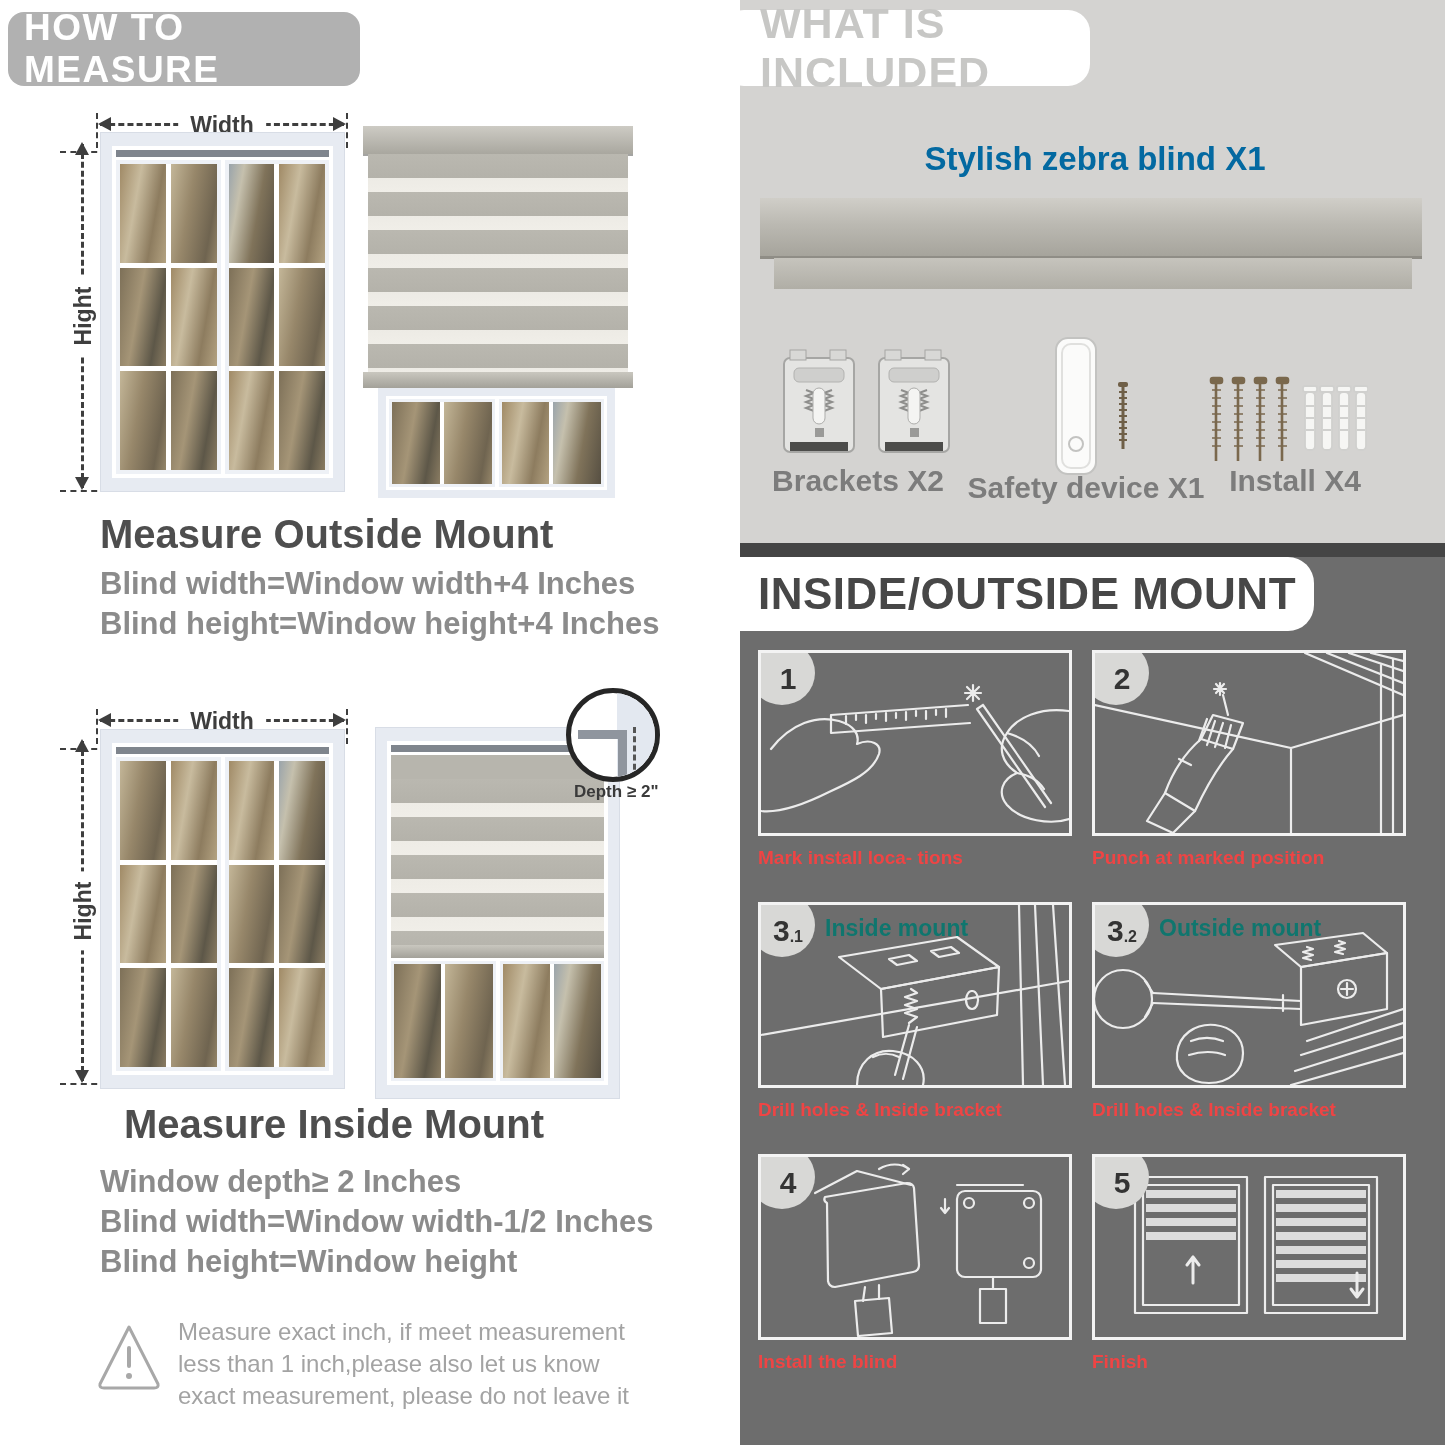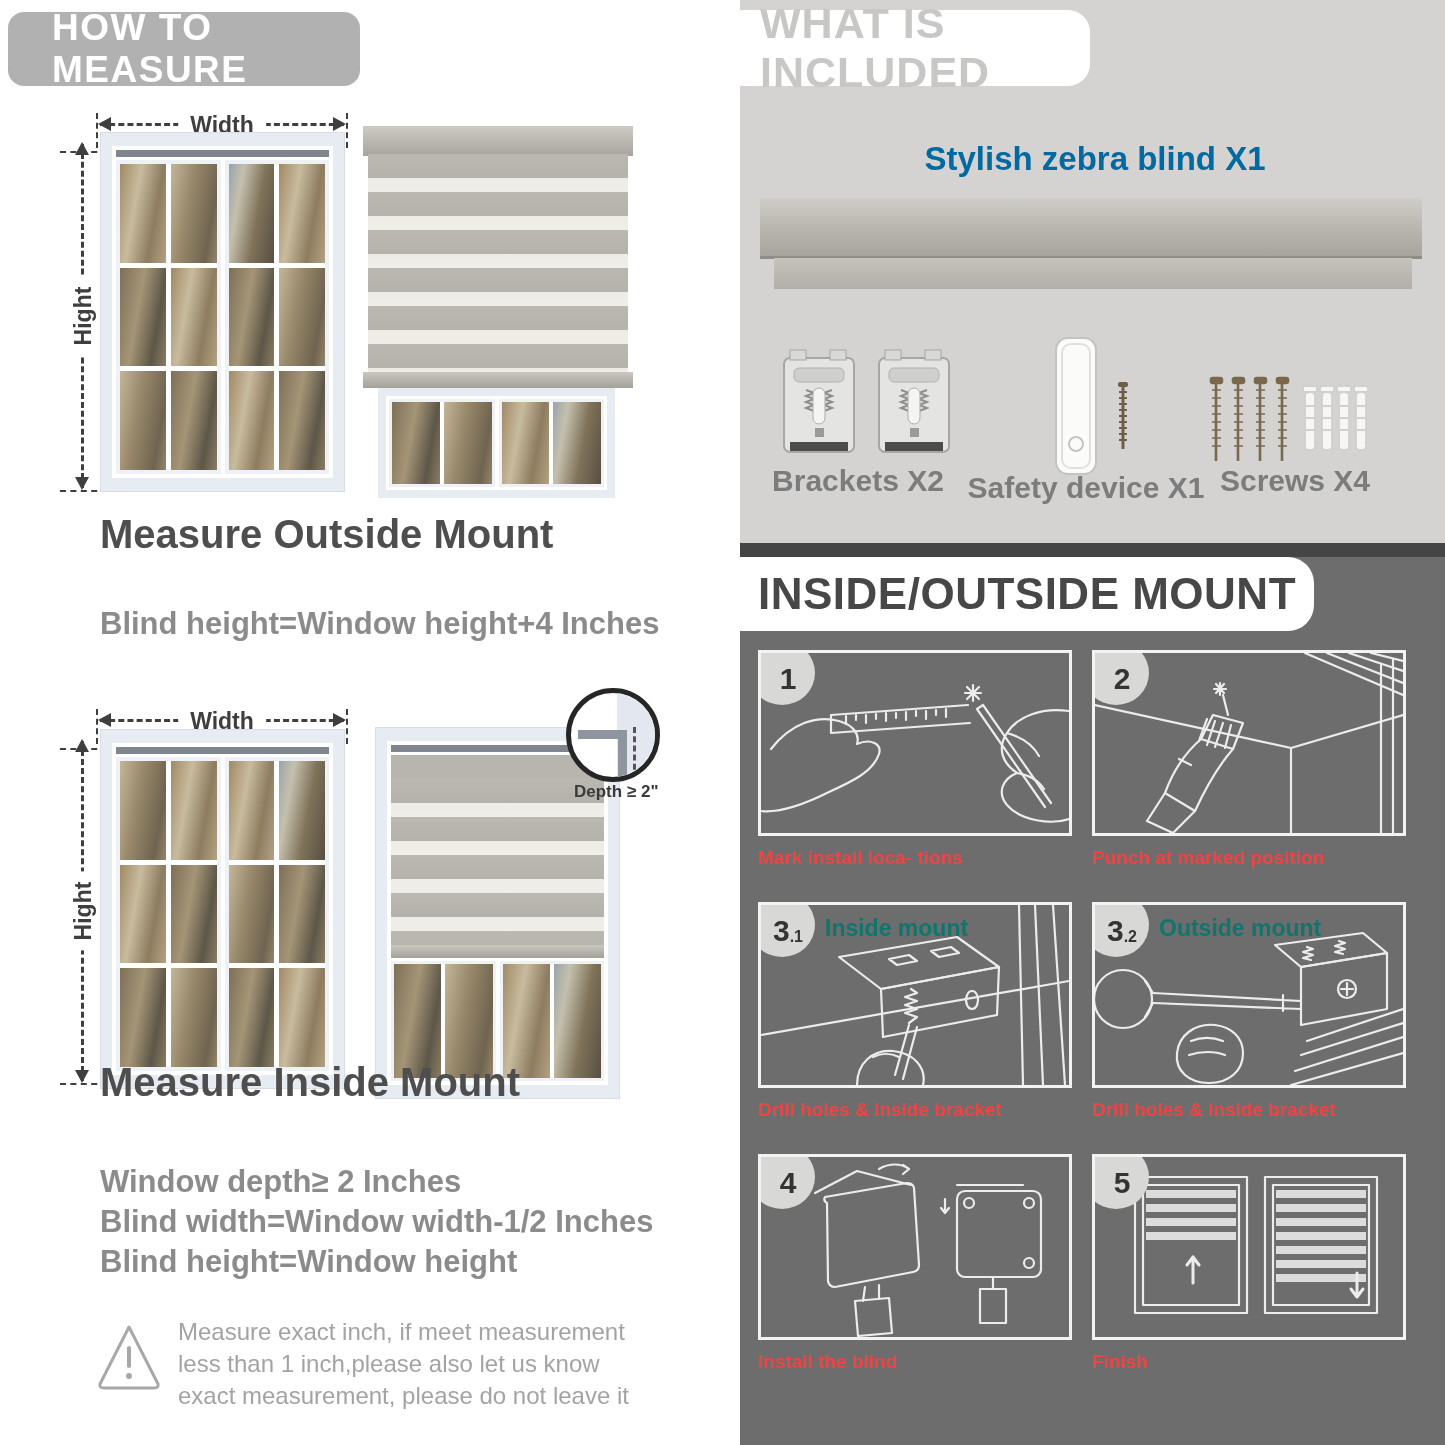--- a/index.html
+++ b/index.html
@@ -1,21 +1,21 @@
 <!DOCTYPE html>
 <html><head>
 <meta charset="utf-8">
 <style>
   html,body{margin:0;padding:0;background:#fff;}
   #page{position:relative;width:1445px;height:1445px;background:#fff;overflow:hidden;
         font-family:"Liberation Sans",sans-serif;}
 
   
   .hdr-left{position:absolute;left:8px;top:12px;width:352px;height:74px;background:#b1b1b1;
-    border-radius:16px;display:flex;align-items:center;padding-left:44px;box-sizing:border-box;
+    border-radius:16px;display:flex;align-items:center;padding-left:16px;box-sizing:border-box;
     color:#fff;font-size:37px;font-weight:bold;letter-spacing:1.5px;}
 
   
   .harrow{position:absolute;height:42px;}
   .harrow .line{position:absolute;left:4px;right:4px;top:19px;border-top:3px dashed #3e3e3e;}
   .harrow .cap{position:absolute;top:-2px;bottom:-2px;border-left:2px dashed #3e3e3e;}
   .harrow .cap.l{left:0;} .harrow .cap.r{right:0;}
   .harrow .tri{position:absolute;top:13px;width:0;height:0;border-top:7px solid transparent;border-bottom:7px solid transparent;}
   .harrow .tri.l{left:2px;border-right:13px solid #3e3e3e;}
   .harrow .tri.r{right:2px;border-left:13px solid #3e3e3e;}
@@ -183,20 +183,21 @@
         </div>
         <div class="usash">
           <div class="pane pa"></div>
             <div class="pane pc"></div>
         </div>
       </div>
     </div>
   </div>
 
   <div class="h1" style="top:512px;">Measure Outside Mount</div>
+  <div class="gline" style="top:566px;">Blind width=Window width+4 Inches</div>
   <div class="gline" style="top:606px;">Blind height=Window height+4 Inches</div>
 
   <div class="harrow" style="left:96px;top:700px;width:252px;">
     <div class="cap l"></div>
     <div class="cap r"></div>
     <div class="line"></div>
     <div class="tri l"></div>
     <div class="tri r"></div>
     <div class="lbl">Width</div>
   </div>
@@ -254,21 +255,21 @@
   </div>
 
   <div class="mag">
     <div class="corner-bg"></div>
     <div class="lh"></div>
     <div class="lv"></div>
     <div class="dash"></div>
   </div>
   <div class="depth">Depth ≥ 2"</div>
 
-  <div class="h1" style="top:1060px;">Measure Inside Mount</div>
+  <div class="h1" style="top:1102px;margin-left:24px;">Measure Inside Mount</div>
   <div class="gline" style="top:1164px;text-align:right;">Window depth≥ 2 Inches</div>
   <div class="gline" style="top:1204px;">Blind width=Window width-1/2 Inches</div>
   <div class="gline" style="top:1244px;">Blind height=Window height</div>
 
   <svg class="warn-ico" width="66" height="72" viewBox="0 0 66 72">
     <path d="M33,5 L62,62 Q63,66 58,66 L8,66 Q3,66 4,62 Z" fill="none" stroke="#a8a8a8" stroke-width="3" stroke-linejoin="round"></path>
     <path d="M33,26 L33,44" stroke="#a8a8a8" stroke-width="4" stroke-linecap="round" fill="none"></path>
     <circle cx="33" cy="54" r="3" fill="#a8a8a8" stroke="none"></circle>
   </svg>
   <div class="warn-text">Measure exact inch, if meet measurement less than 1 inch,please also let us know exact measurement, please do not leave it</div>
@@ -338,21 +339,21 @@
       <rect x="97" y="16" width="10" height="58" rx="4"></rect>
       <rect x="114" y="16" width="10" height="58" rx="4"></rect>
       <rect x="131" y="16" width="10" height="58" rx="4"></rect>
       <rect x="148" y="16" width="10" height="58" rx="4"></rect>
       <path d="M98,30 h8 M98,42 h8 M98,54 h8 M115,30 h8 M115,42 h8 M115,54 h8 M132,30 h8 M132,42 h8 M132,54 h8 M149,30 h8 M149,42 h8 M149,54 h8" fill="none"></path>
     </g>
   </svg>
 
   <div class="item-lbl il1">Brackets X2</div>
   <div class="item-lbl il2">Safety device X1</div>
-  <div class="item-lbl il3">Screws X4</div>
+  <div class="item-lbl il3">Install X4</div>
 
   <div class="hdr-mount">
     <span>INSIDE/OUTSIDE MOUNT</span>
   </div>
 
   <div class="step s1">
     <div class="frame">
       <svg class="art" viewBox="0 0 308 180">
         <path d="M10,96 C30,70 56,62 78,68 C92,72 99,81 96,91 C110,85 121,91 118,101 C112,119 90,129 68,139 C44,151 18,160 0,158"></path>
         <path d="M70,62 L207,52 M70,80 L209,70 M70,62 L70,80"></path>

